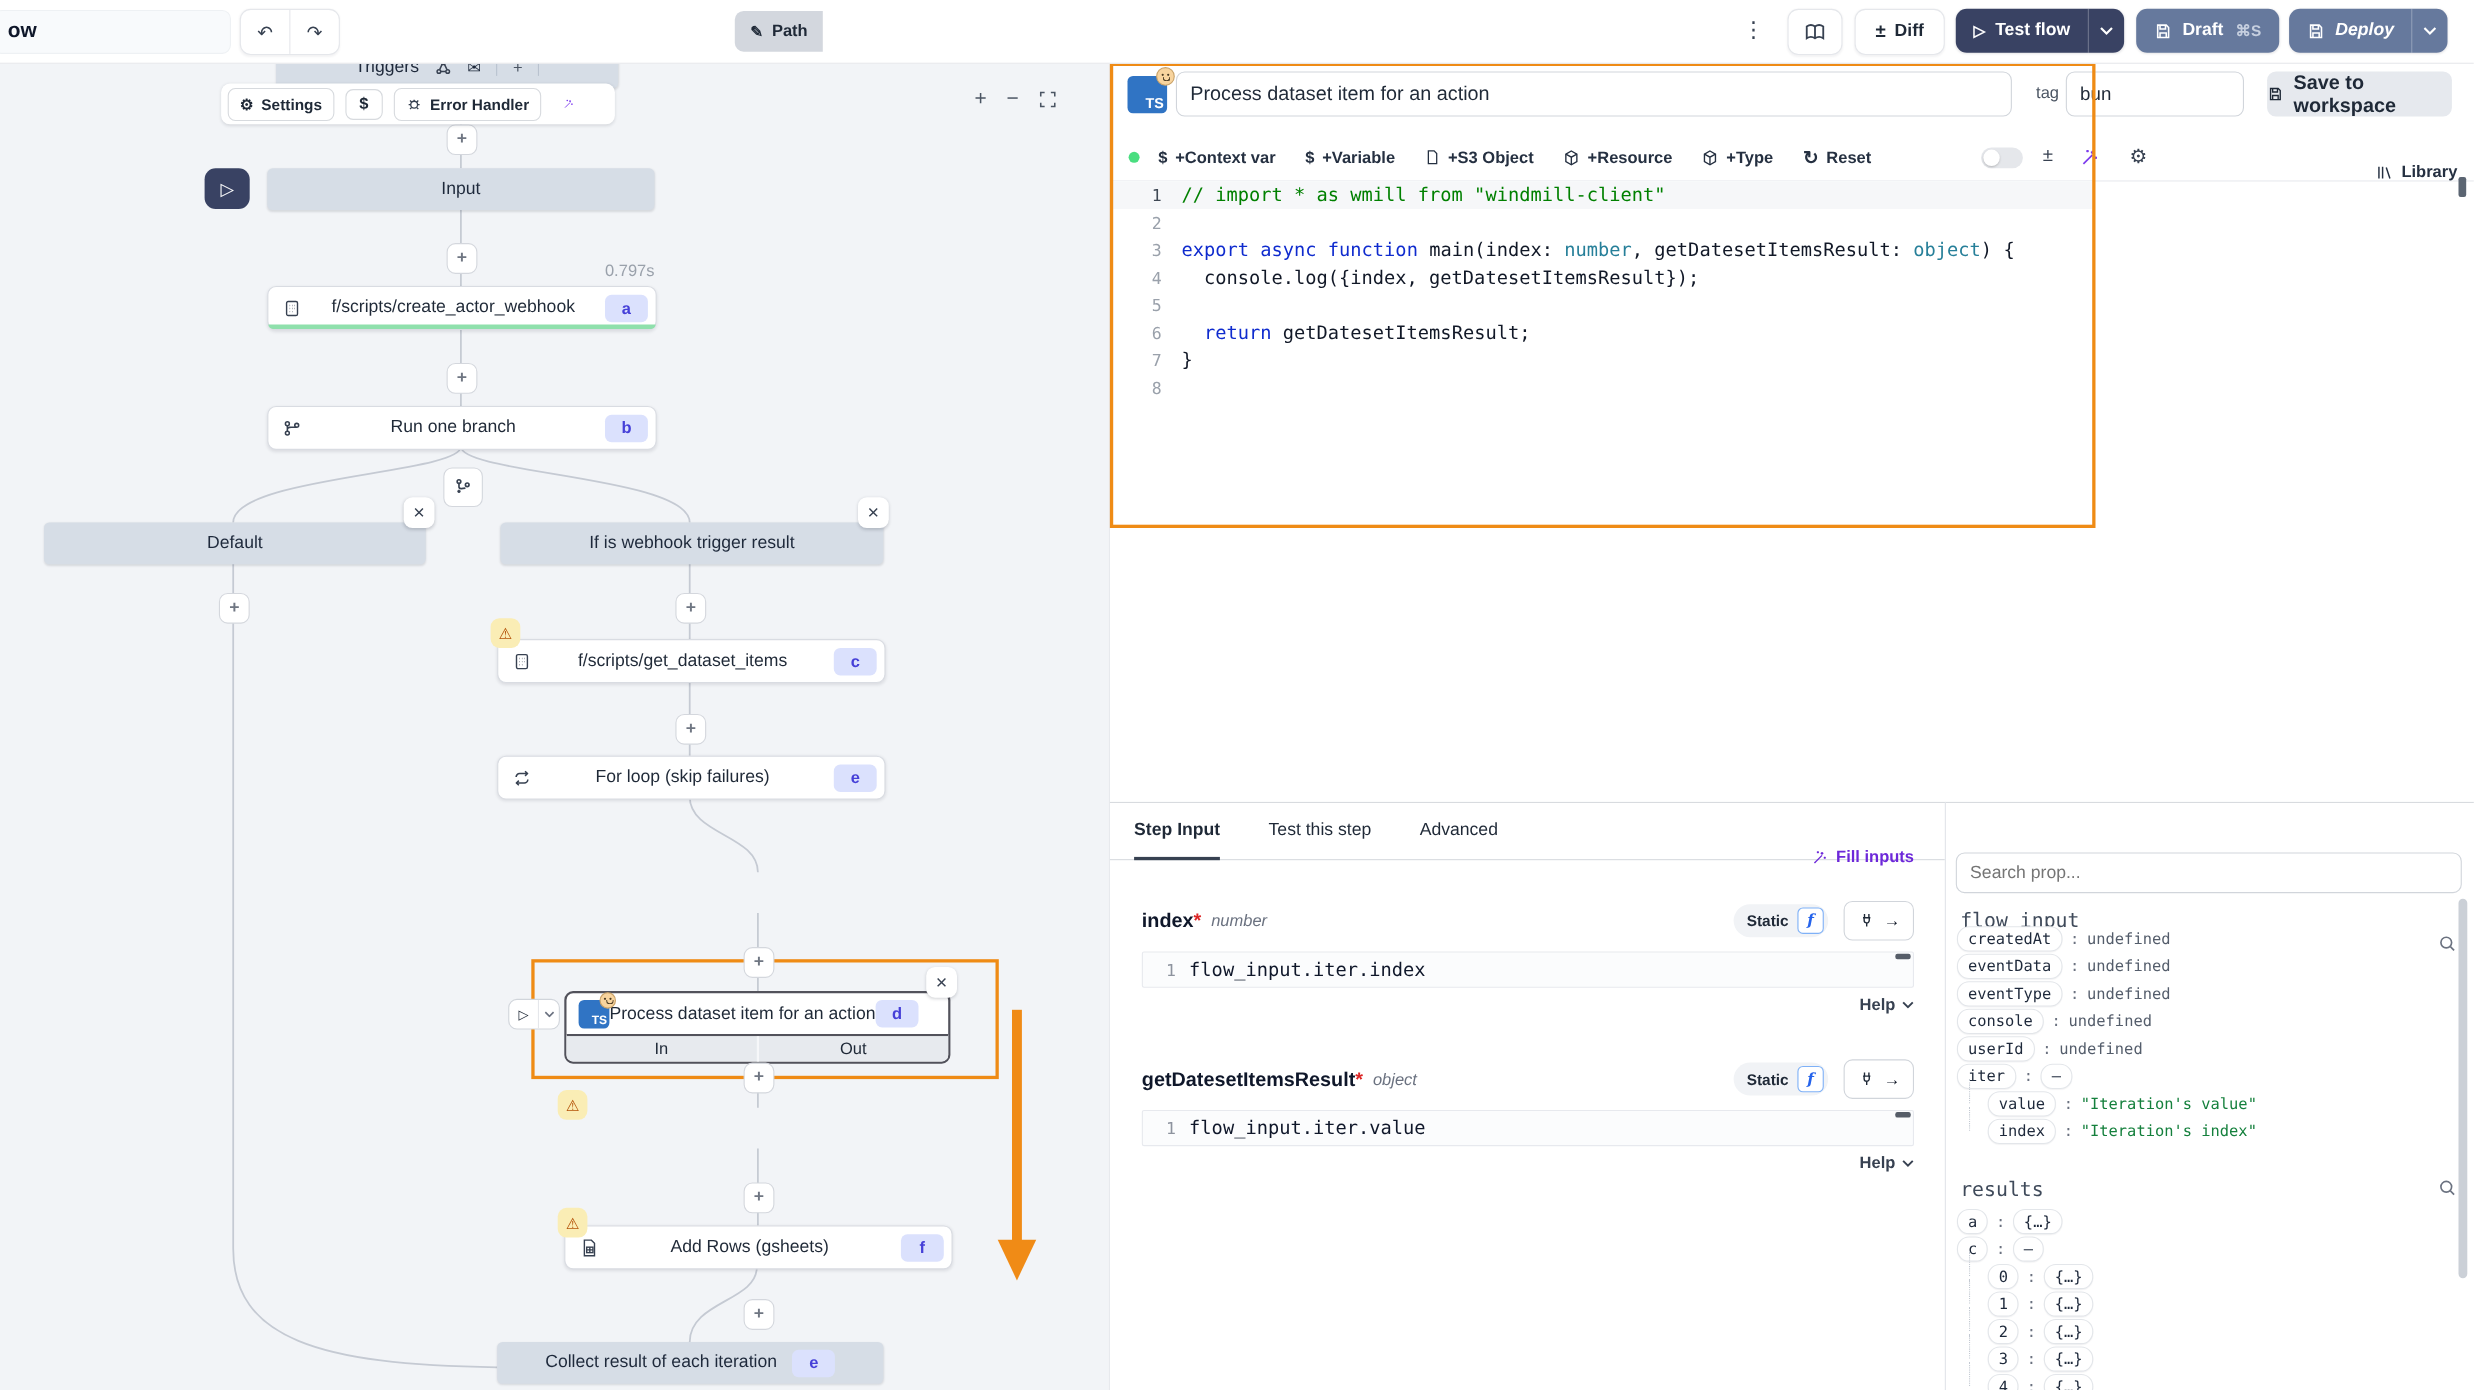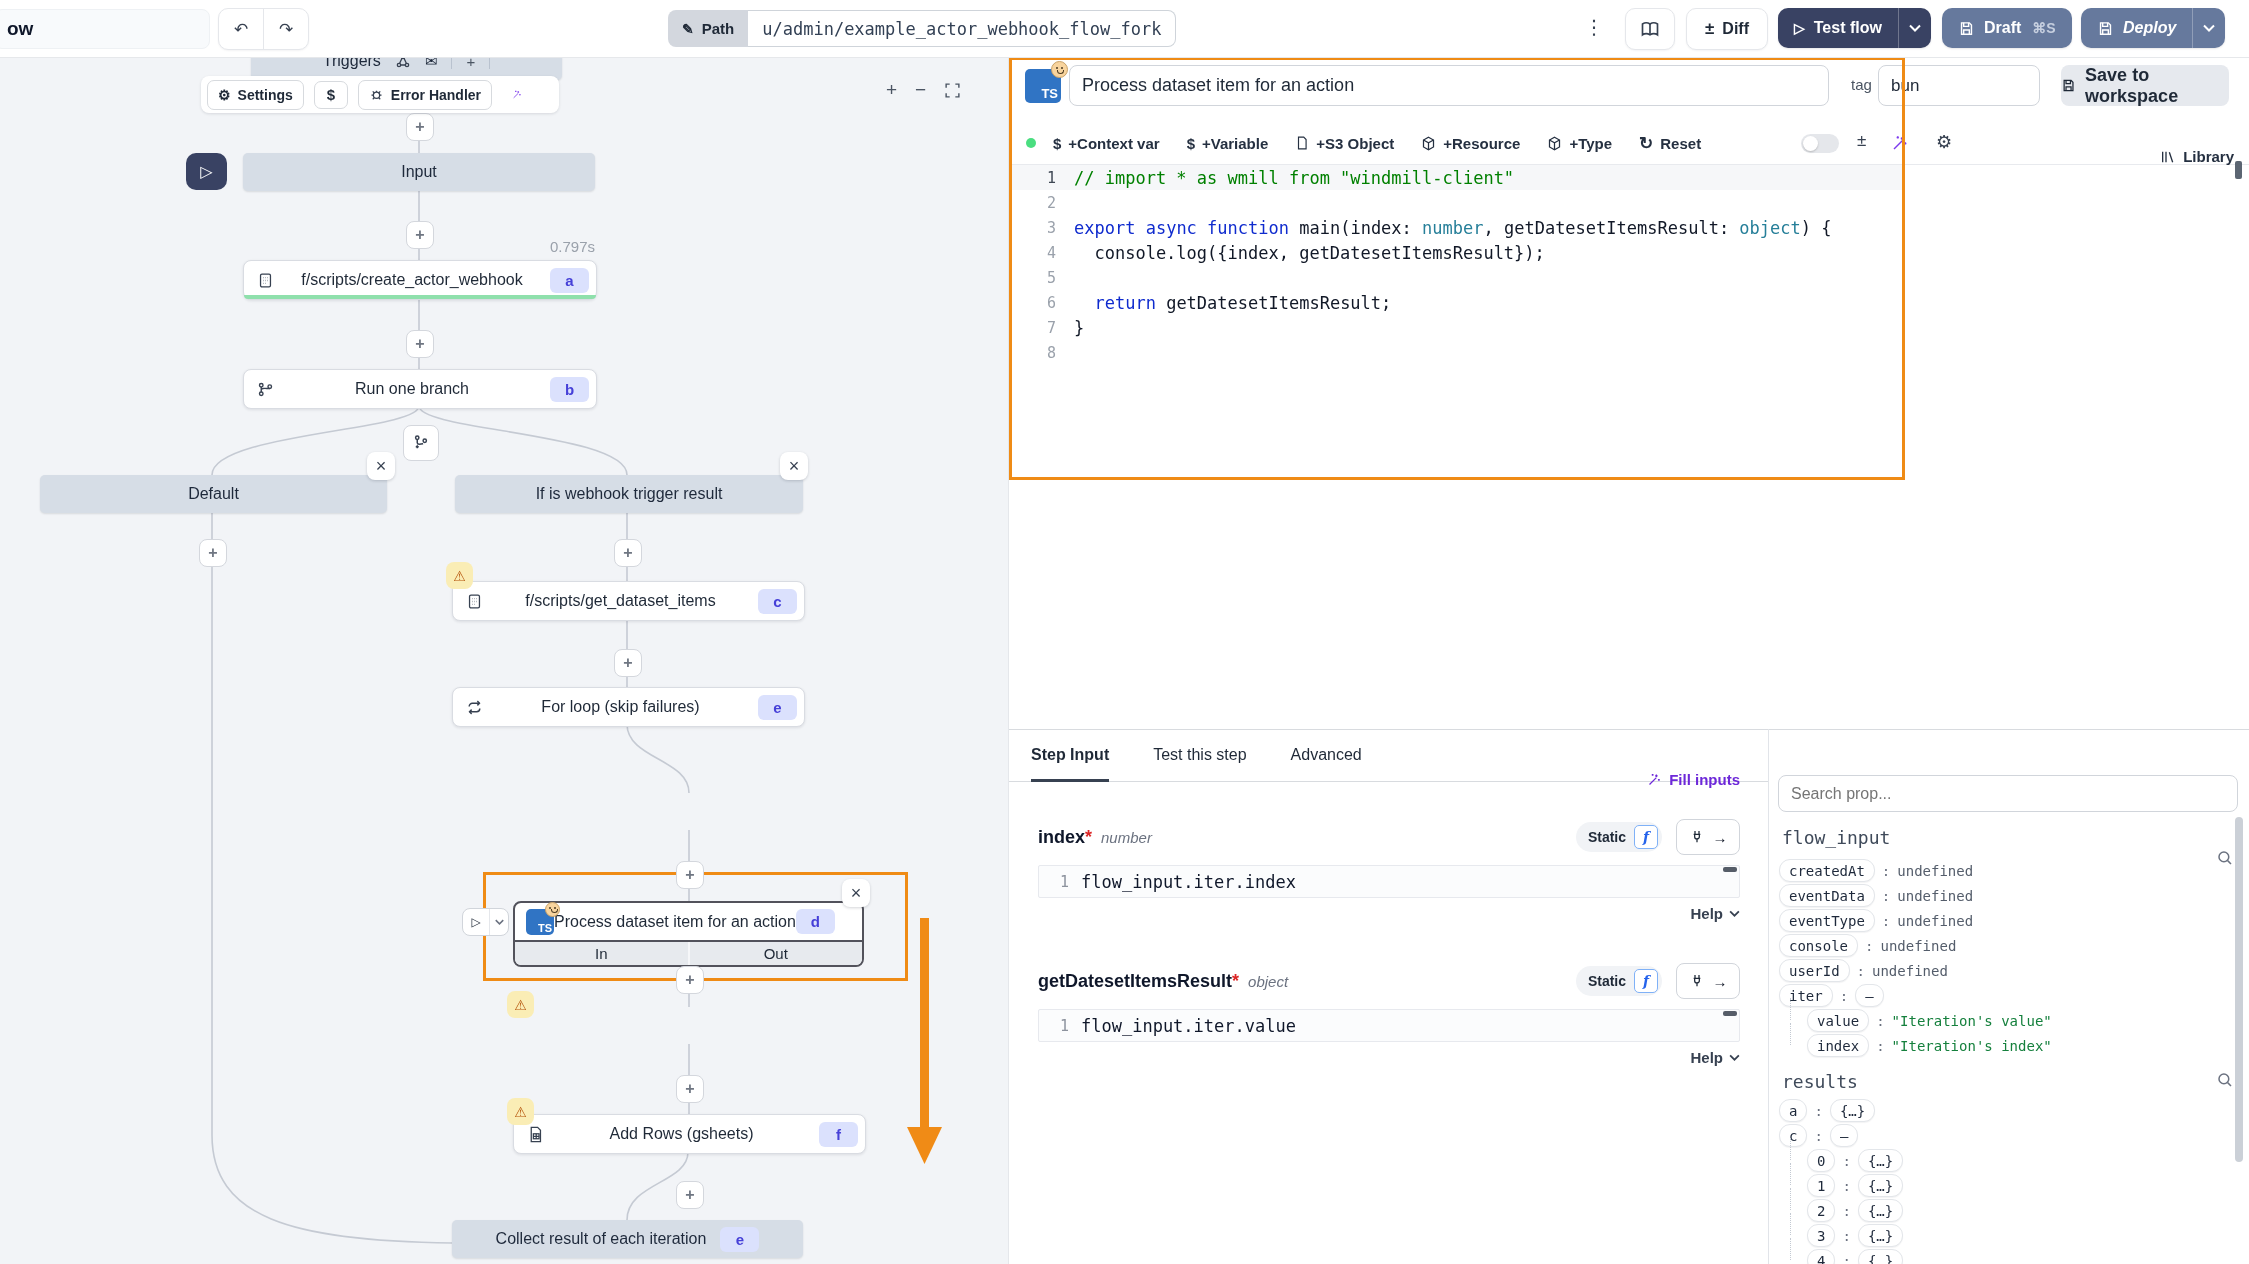--- a/index.html
+++ b/index.html
@@ -166,23 +166,20 @@
         </div>
       <div class="histbtn">
           <span>↷</span>
         </div>
     </div>
     <div class="pathgrp">
       <div class="pathlabel">
         <span style="font-size:14px;">✎</span>
         <span>Path</span>
       </div>
-      <div class="pathval">
-        <span>u/admin/example_actor_webhook_flow_fork</span>
-      </div>
     </div>
     <div class="kebab"><span>⋮</span></div>
     <div class="iconbtn" style="left:1625px;width:48px;">
       <svg width="20" height="20" viewBox="0 0 24 24" fill="none" stroke="#374151" stroke-width="2">
           <path d="M3 6c3-2 6-2 9 0 3-2 6-2 9 0v13c-3-2-6-2-9 0-3-2-6-2-9 0z"></path>
           <path d="M12 6v13"></path>
         </svg>
     </div>
     <div class="iconbtn" style="left:1686px;width:80px;">
       <span style="font-size:17px;">±</span>
@@ -656,21 +653,21 @@
 
     <div id="propspanel">
       <input id="propsearch" class="textinput" placeholder="Search prop..." style="">
       <span class="ptitle" style="left:13px;top:98px;">flow_input</span>
       <span class="mag" style="left:447px;top:120px;">
         <svg width="18" height="18" viewBox="0 0 24 24" fill="none" stroke="#6b7280" stroke-width="2">
             <circle cx="10.5" cy="10.5" r="6.5"></circle>
             <path d="M15.5 15.5L20 20"></path>
           </svg>
       </span>
-      <div class="abs" style="left:10px;top:129px;" id="flowrows">
+      <div class="abs" style="left:10px;top:112px;" id="flowrows">
           <div class="prop-row">
             <span class="pill">createdAt</span>
             <span class="pcolon">:</span>
             <span class="pv-und">undefined</span>
           </div>
           <div class="prop-row">
             <span class="pill">eventData</span>
             <span class="pcolon">:</span>
             <span class="pv-und">undefined</span>
           </div>

